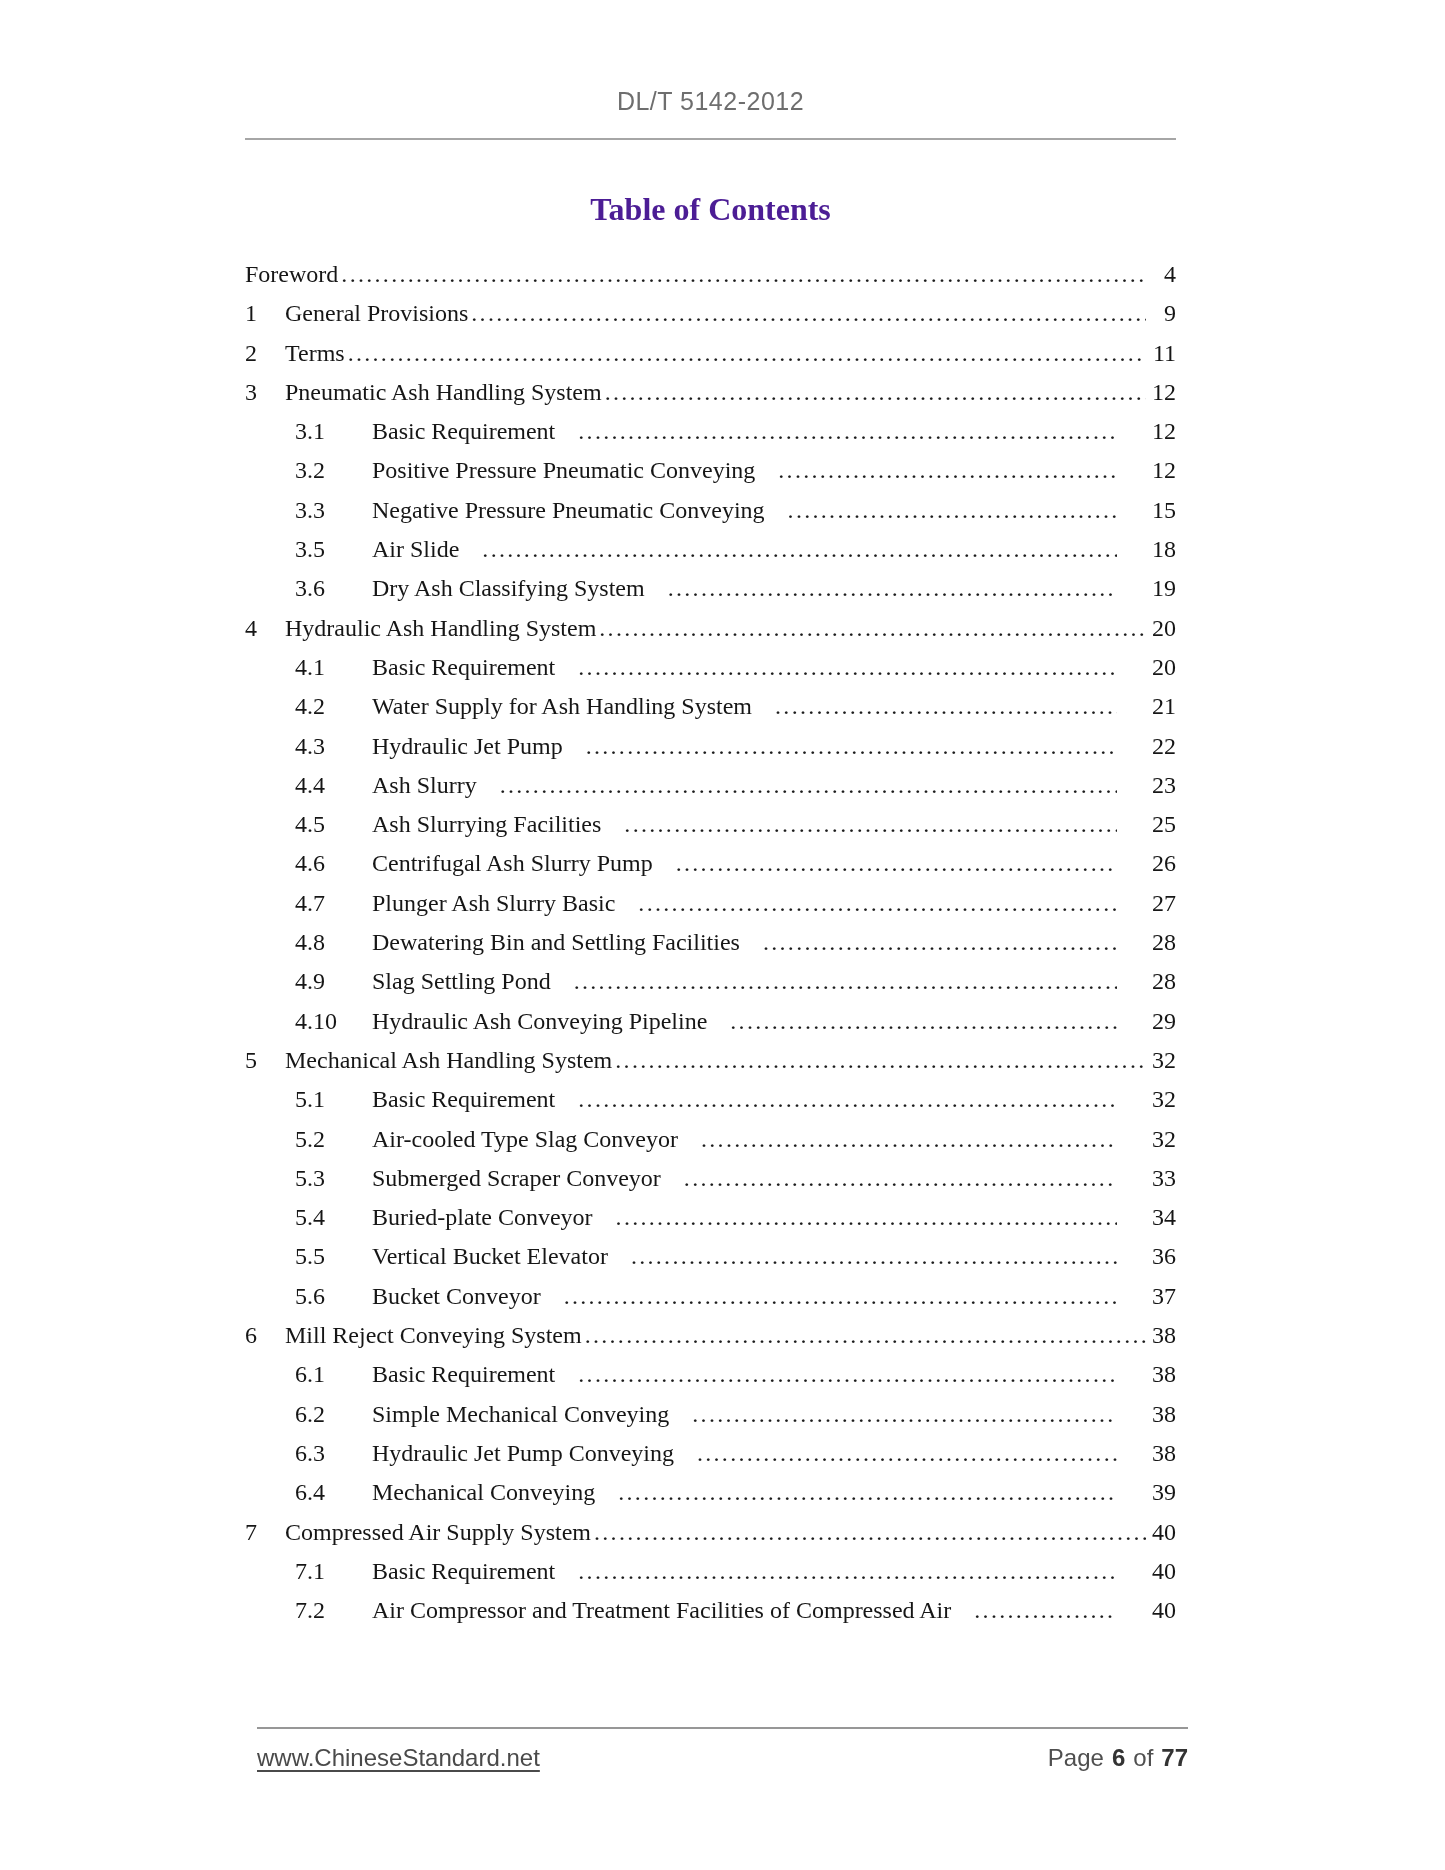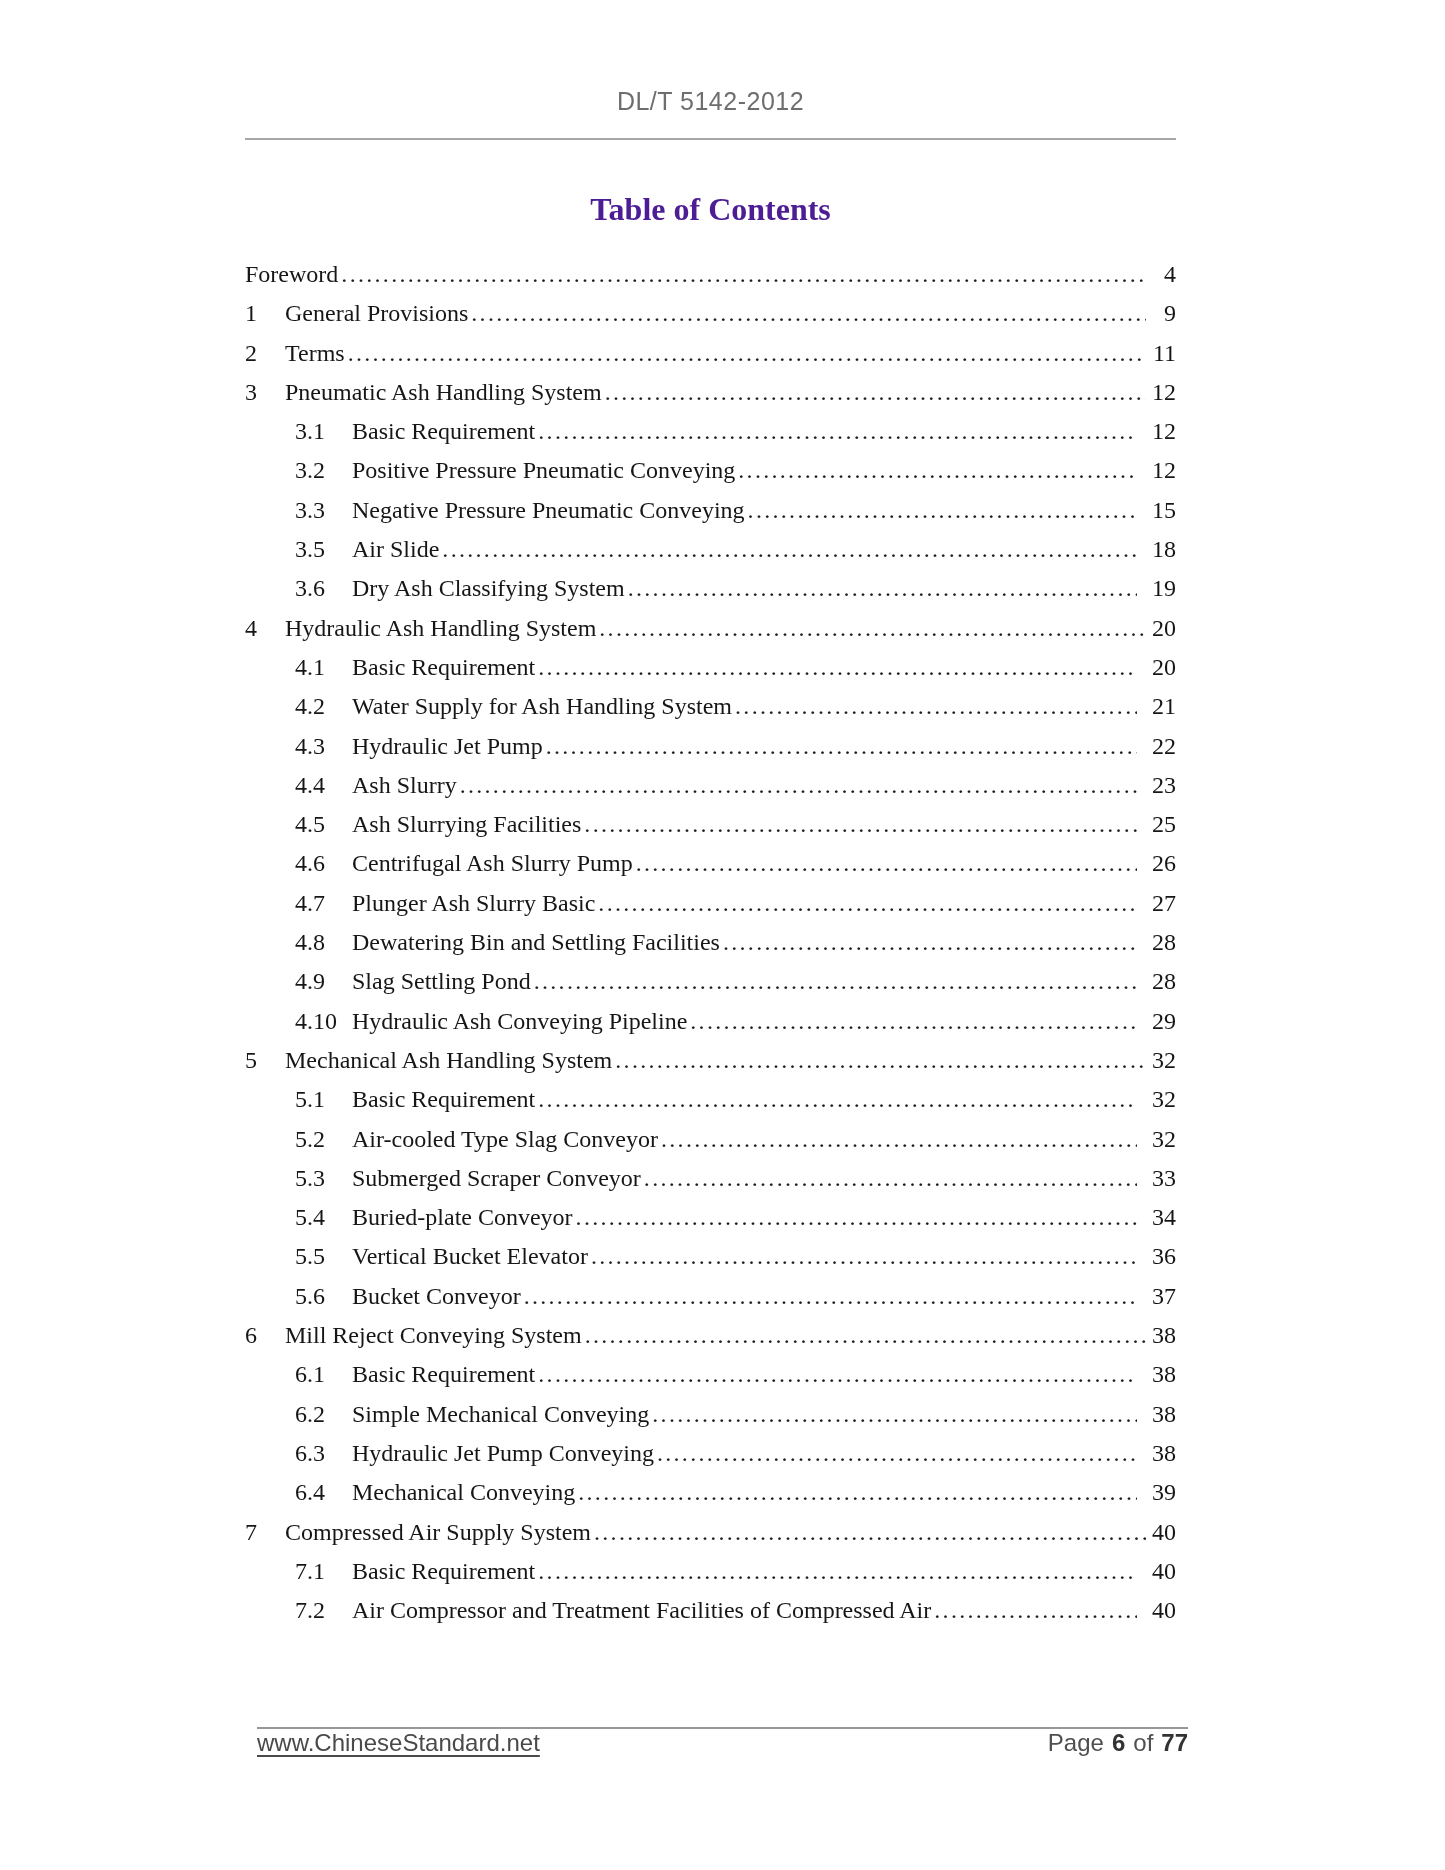--- a/index.html
+++ b/index.html
@@ -42,21 +42,21 @@
   .toc-list { margin-top: 27px; }
   .toc-row {
     display: flex;
     align-items: baseline;
     font-size: 24px;
     line-height: 39.3px;
     white-space: nowrap;
   }
   .toc-row .num { flex: 0 0 auto; }
   .toc-row.lvl1 .num { min-width: 40px; }
-  .toc-row.lvl2 { padding-left: 50px; }
+  .toc-row.lvl2 { padding-left: 50px; gap: 20px; }
   .toc-row.lvl2 .num { min-width: 57px; }
   .entry-title { flex: 0 1 auto; }
   .leader {
     flex: 1 1 0;
     overflow: hidden;
     white-space: nowrap;
     margin-left: 3px;
     min-width: 14px;
   }
   .leader::after {
@@ -73,20 +73,21 @@
   .footer {
     position: absolute;
     left: 257px; top: 1727px;
     width: 931px;
     border-top: 2px solid #979797;
   }
   .footer-row {
     display: flex;
     justify-content: space-between;
     align-items: center;
+    margin-top: 15px;
     font-family: "Liberation Sans", sans-serif;
     font-size: 24px;
     color: #4f4f4f;
   }
   .site-link {
     color: #4a4a4a;
     text-decoration: underline;
     text-underline-offset: 4px;
     cursor: pointer;
   }

